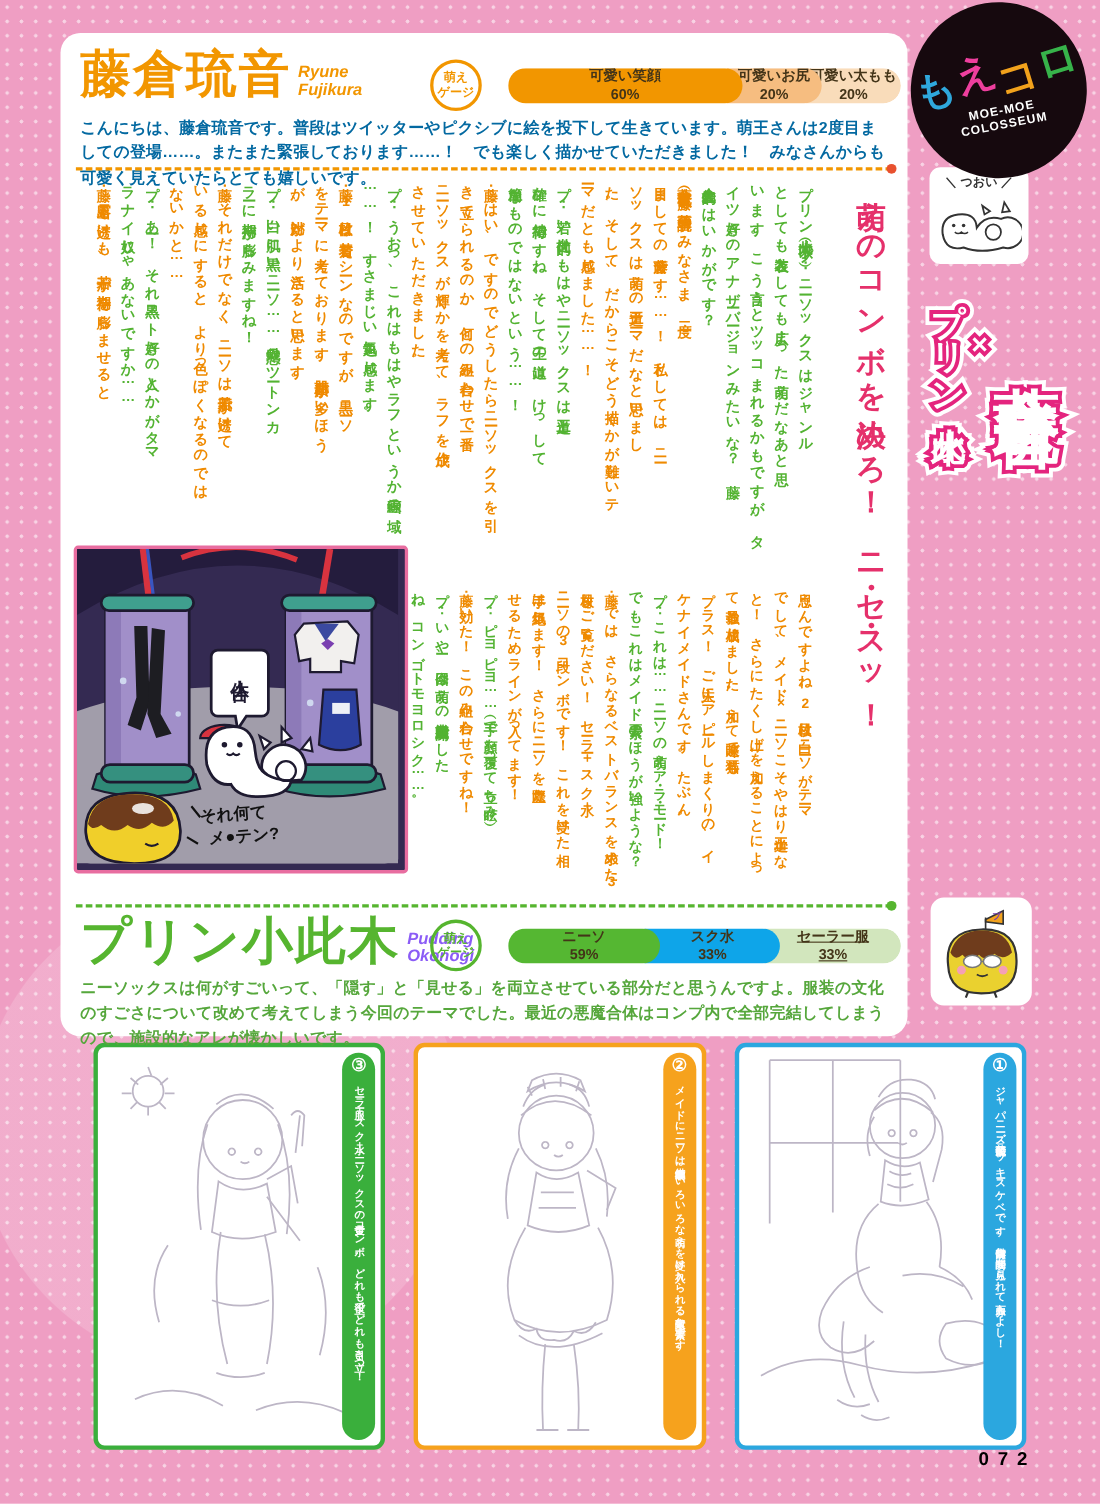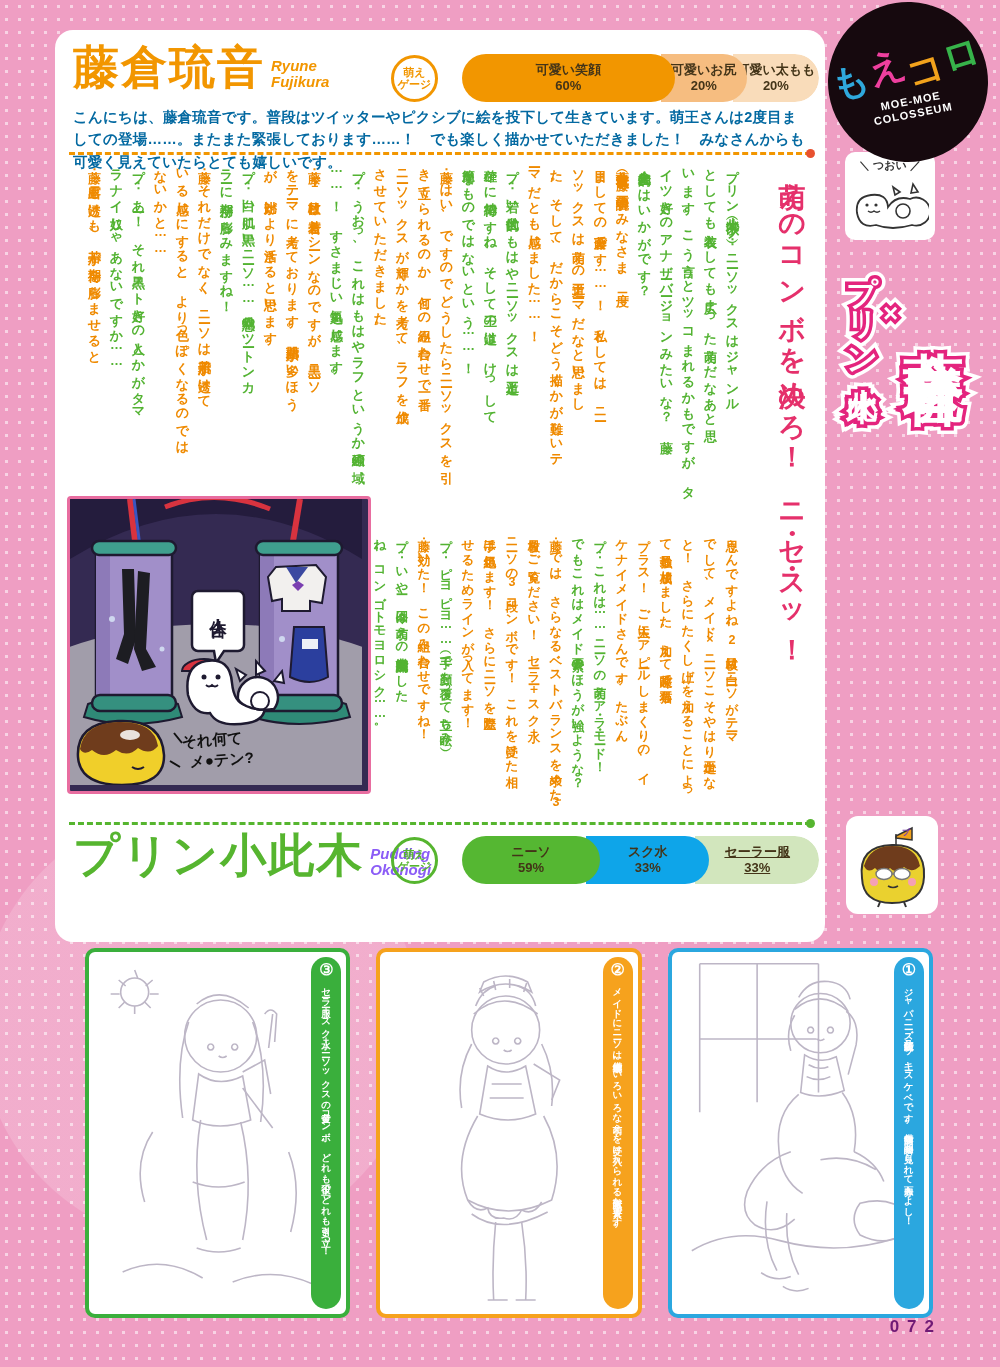--- a/index.html
+++ b/index.html
@@ -20,21 +20,21 @@
   
   .hdr{position:absolute;left:18px;display:flex;align-items:flex-start;}
   .hdr-name{font-weight:900;font-size:46px;letter-spacing:2px;line-height:1;}
   .hdr-romaji{font-size:15px;font-weight:700;font-style:italic;line-height:1.05;margin:14px 0 0 6px;white-space:pre-line;}
   .gauge-wrap{position:absolute;display:flex;align-items:center;}
   .gauge-badge{
     width:47px;height:47px;border-radius:50%;border:3px solid;box-sizing:border-box;
     display:flex;flex-direction:column;align-items:center;justify-content:center;
     font-size:11px;font-weight:900;line-height:1.1;flex:none;margin-right:24px;
   }
-  .gauge{flex:1;height:48px;border-radius:24px;overflow:hidden;display:flex;}
+  .gauge{flex:1;height:32px;border-radius:24px;overflow:hidden;display:flex;}
   .gauge .seg{height:100%;display:flex;flex-direction:column;align-items:center;justify-content:center;
     font-size:13px;font-weight:700;color:#433418;line-height:1.25;border-radius:0 24px 24px 0;margin-left:-14px;}
   .gauge .seg:first-child{margin-left:0;}
   .intro{position:absolute;left:18px;width:736px;font-size:14.5px;font-weight:700;line-height:1.55;letter-spacing:.2px;}
   .dash{position:absolute;left:14px;right:14px;border-top:3px dashed #f29600;}
   .dash .dot{position:absolute;right:-4px;top:-6px;width:9px;height:9px;border-radius:50%;background:#e8512f;}
   .dash.green{border-top-color:#56b52f;}
   .dash.green .dot{background:#56b52f;}
   
   .interview{position:absolute;left:8px;top:128px;right:12px;height:684px;}
@@ -69,21 +69,21 @@
     display:flex;flex-direction:column;align-items:center;font-weight:900;line-height:1;}
   .vt-layer span{display:block;}
   .vt-main{font-size:60px;letter-spacing:4px;}
   .vt-x{font-size:26px;margin:10px 0 6px;}
   .vt-sub{font-size:31px;letter-spacing:2px;}
   .vt-stroke-outer{-webkit-text-stroke:14px #ffffff;color:#fff;}
   .vt-stroke-pink{-webkit-text-stroke:7px #e4247e;color:#e4247e;}
   .vt-fill{color:#ffffff;}
   .pudding-box{position:absolute;left:846px;top:816px;width:92px;height:98px;background:#fff;border-radius:12px;z-index:2;
     display:flex;align-items:center;justify-content:center;}
-  .pagenum{position:absolute;right:58px;bottom:30px;color:#701a75;font-weight:900;font-size:17px;letter-spacing:8px;text-align:right;}
+  .pagenum{position:absolute;right:58px;bottom:30px;color:#000000;font-weight:900;font-size:17px;letter-spacing:8px;text-align:right;}
   
   .panels{position:absolute;left:85px;top:948px;width:848px;height:370px;display:flex;gap:26px;}
   .panel{position:relative;background:#fff;border-radius:10px;box-sizing:border-box;border:4px solid #888;flex:1;overflow:hidden;}
   .panel .art{position:absolute;inset:0;}
   .strip{position:absolute;top:5px;bottom:5px;right:5px;width:30px;border-radius:15px;
     display:flex;flex-direction:column;align-items:center;padding-top:5px;box-sizing:border-box;}
   .strip .num{color:#fff;font-size:16px;font-weight:700;line-height:1;margin-bottom:3px;}
   .strip .cap{writing-mode:vertical-rl;text-orientation:upright;color:#fff;font-size:9.5px;font-weight:700;
     letter-spacing:-.2px;line-height:1;}
   svg text{font-family:"Liberation Sans",sans-serif;}
@@ -262,20 +262,21 @@
         <div class="seg" style="width: 43%; background: #0ea5e9; z-index: 9;">
           <span>スク水</span>
           <span>33%</span>
         </div>
         <div class="seg" style="width: 43%; background: rgb(210, 230, 189); z-index: 8; text-decoration: underline;">
           <span>セーラー服</span>
           <span>33%</span>
         </div>
       </div>
   </div>
+  <div class="intro" style="top: 858px; color: rgb(86, 167, 60);">ニーソックスは何がすごいって、「隠す」と「見せる」を両立させている部分だと思うんですよ。服装の文化のすごさについて改めて考えてしまう今回のテーマでした。最近の悪魔合体はコンプ内で全部完結してしまうので、施設的なアレが懐かしいです。</div>
 </div>
 
 <div class="logo">
   <div class="logo-circle">
     <div class="logo-chars">
         <span style="color: rgb(47, 168, 220); transform: translateY(5px) rotate(-8deg);">も</span>
         <span style="color: rgb(238, 63, 158); transform: translateY(-4px) rotate(-8deg);">え</span>
         <span style="color: rgb(242, 162, 28); transform: translateY(5px) rotate(-8deg);">コ</span>
         <span style="color: rgb(55, 179, 74); transform: translateY(-4px) rotate(-8deg);">ロ</span>
       </div>

